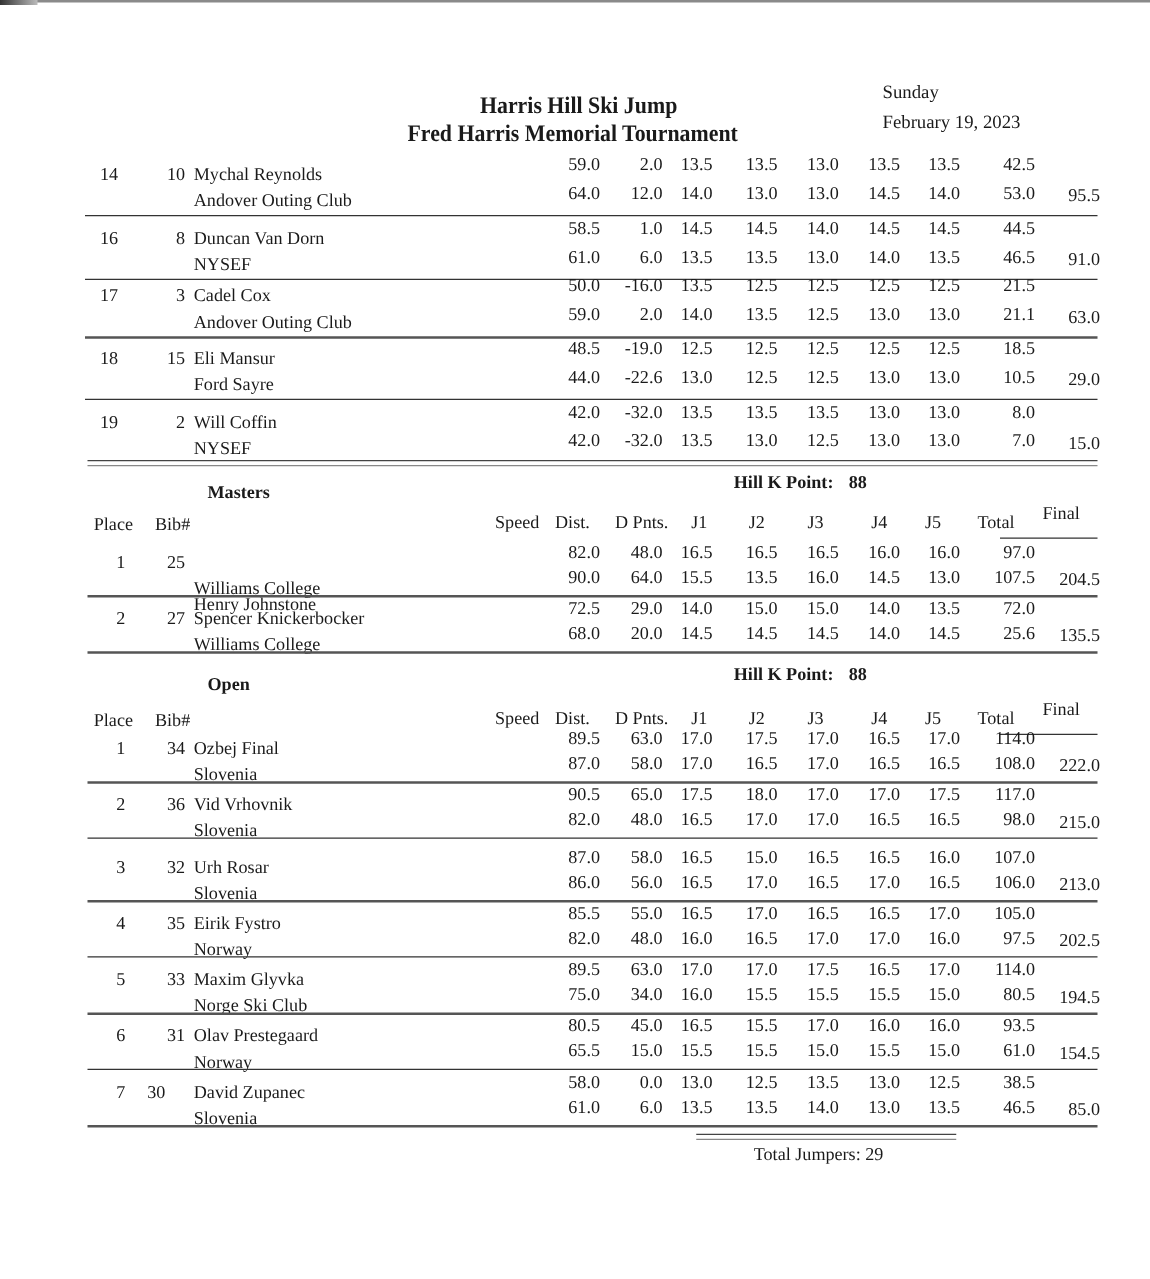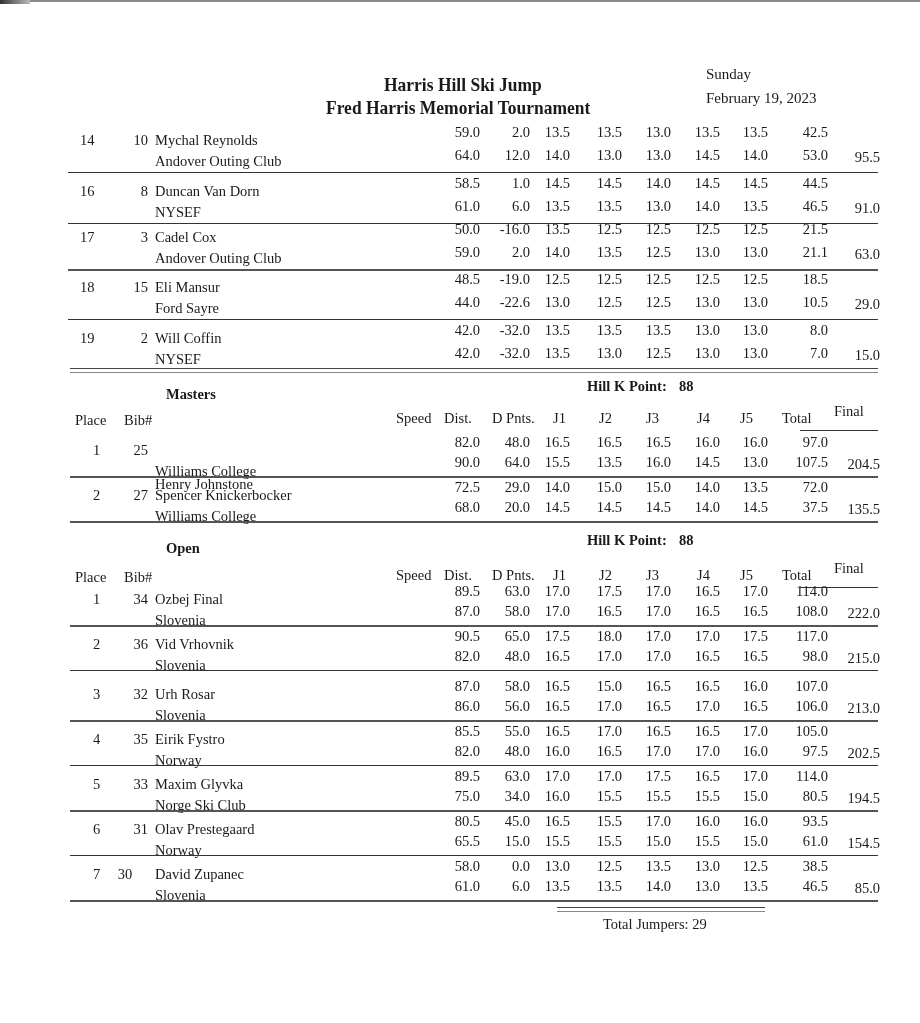--- a/index.html
+++ b/index.html
@@ -193,21 +193,21 @@
     <div class="num" style="left: 674px; top: 479px;">14.0</div>
     <div class="num" style="left: 722px; top: 479px;">13.5</div>
     <div class="num" style="left: 782px; top: 479px;">72.0</div>
     <div class="num" style="left: 434px; top: 499px;">68.0</div>
     <div class="num" style="left: 484px; top: 499px;">20.0</div>
     <div class="num" style="left: 524px; top: 499px;">14.5</div>
     <div class="num" style="left: 576px; top: 499px;">14.5</div>
     <div class="num" style="left: 625px; top: 499px;">14.5</div>
     <div class="num" style="left: 674px; top: 499px;">14.0</div>
     <div class="num" style="left: 722px; top: 499px;">14.5</div>
-    <div class="num" style="left: 782px; top: 499px;">37.5</div>
+    <div class="num" style="left: 782px; top: 499px;">25.6</div>
     <div class="num" style="left: 834px; top: 501px;">135.5</div>
     <div class="rule thick" style="left: 70px; top: 521px; width: 808px;"></div>
     <div class="abs bold" style="left: 132px; top: 540px;">Open</div>
     <div class="abs bold" style="left: 553px; top: 532px;">Hill K Point:</div>
     <div class="abs bold" style="left: 645px; top: 532px;">88</div>
     <div class="abs" style="left: 75px; top: 569px;">Place</div>
     <div class="abs" style="left: 124px; top: 569px;">Bib#</div>
     <div class="abs" style="left: 396px; top: 567px;">Speed</div>
     <div class="abs" style="left: 444px; top: 567px;">Dist.</div>
     <div class="abs" style="left: 492px; top: 567px;">D Pnts.</div>

